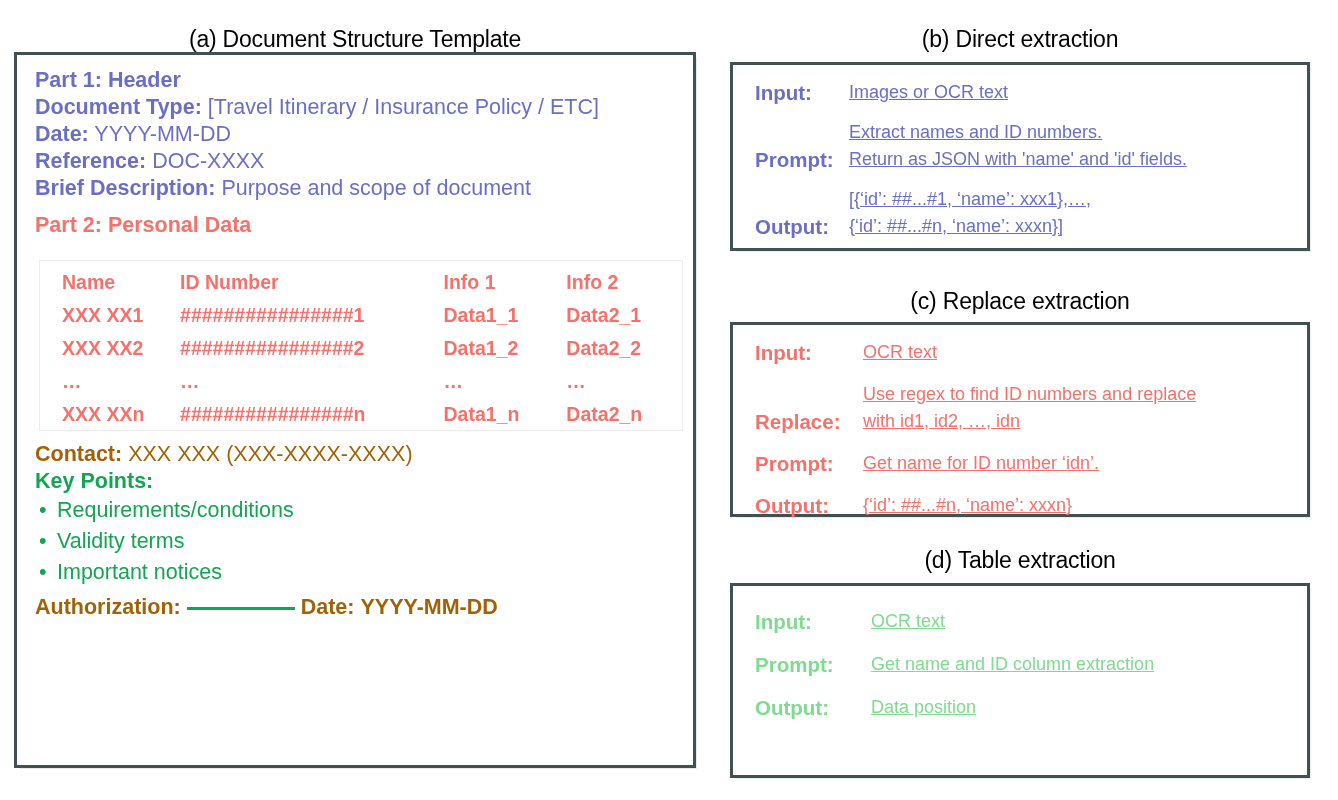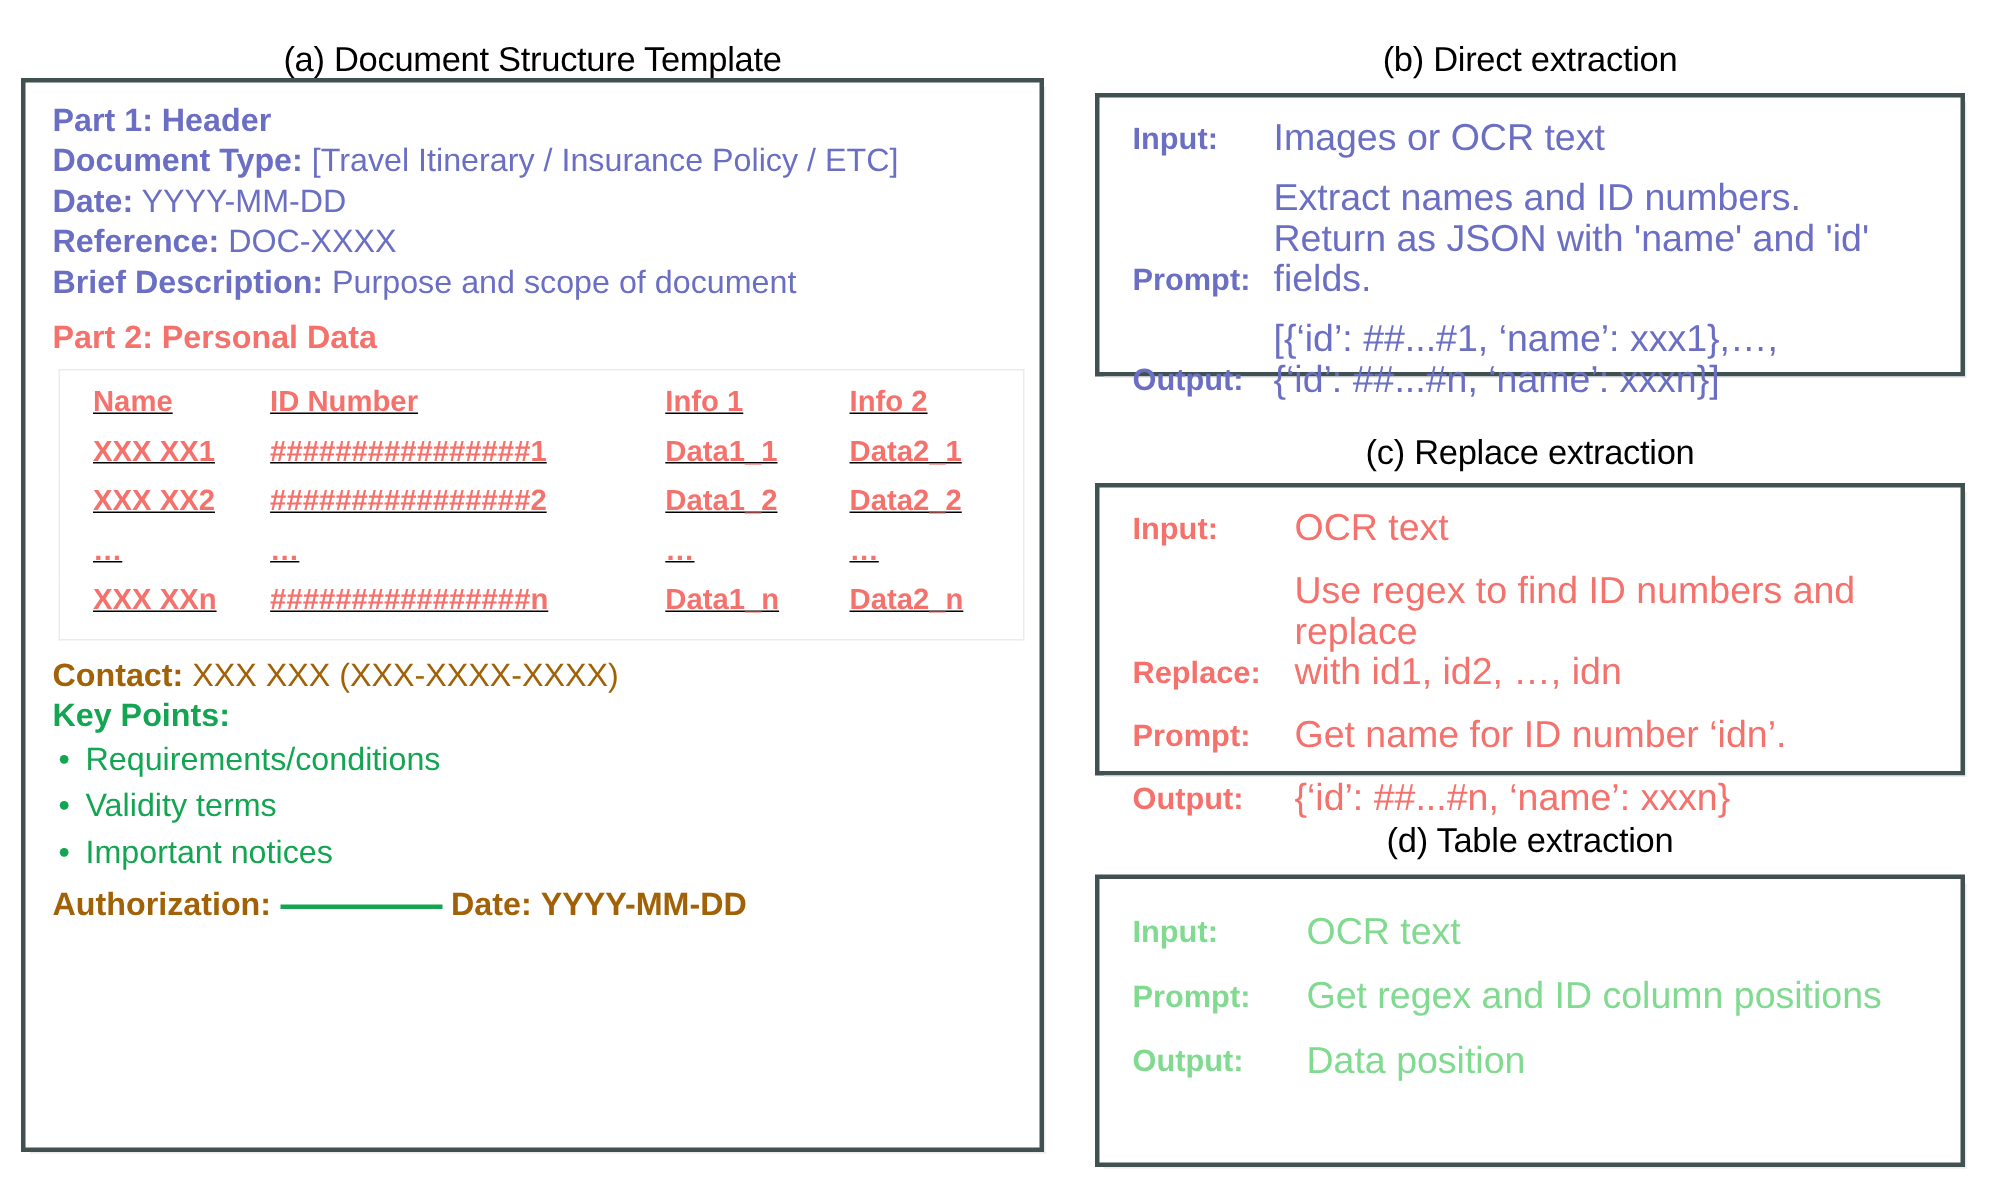--- a/index.html
+++ b/index.html
@@ -70,44 +70,43 @@
   .red-b { color: #F4716C; font-weight: bold; }
   .green { color: #a16207; }
   .green-b { color: #14A553; font-weight: bold; }
   .lgreen { color: #80DA90; }
 
   .part-head { margin-top: 0; }
   .sec-gap { height: 10px; }
 
   
   .ptable {
-    margin-top: 7px;
+    margin-top: 21px;
     margin-left: 4px;
     width: 644px;
     border: 1px solid #ececec;
     border-collapse: collapse;
     box-sizing: border-box;
-    text-decoration: underline;
   }
   .ptable td, .ptable th {
     padding: 4px 0 6px 0;
     text-align: left;
     font-size: 19.5px;
     font-weight: bold;
     color: #F4716C;
     white-space: nowrap;
   }
   .ptable tr td:first-child, .ptable tr th:first-child { padding-left: 22px; }
   .col-name { width: 122px; }
   .col-id   { width: 272px; }
   .col-i1   { width: 128px; }
   .col-i2   { width: 120px; }
   .ptable .r-head td { padding-top: 10px; }
   .ptable .r-dots td { font-size: 19.5px; }
-  .ptable .r-last td { padding-bottom: 14px; }
+  .ptable .r-last td { padding-bottom: 4px; }
 
   .bullets { margin: 0; padding: 0; list-style: none; }
   .bullets li {
     font-size: 21.5px;
     line-height: 31px;
     color: #14A553;
     white-space: nowrap;
     padding-left: 22px;
     position: relative;
   }
@@ -145,23 +144,24 @@
   }
   .kv-row:last-child { margin-bottom: 0; }
   .kv-key {
     font-size: 20.5px;
     font-weight: bold;
     line-height: 27px;
     flex: 0 0 auto;
     white-space: nowrap;
   }
   .kv-val {
-    font-size: 25px;
+    font-size: 18px;
     line-height: 27px;
     white-space: pre-line;
+    text-decoration: underline;
   }
   .kb .kv-key { width: 94px; }
   .kb .kv-val { padding-left: 0; }
   .kc .kv-key { width: 108px; }
   .kd .kv-key { width: 110px; }
   .kd .kv-val { padding-left: 6px; }
 
   .kv-b .kv-row { margin-bottom: 13px; }
   .kv-c .kv-row { margin-bottom: 15px; }
   .kv-d .kv-row { margin-bottom: 16px; }
@@ -323,21 +323,21 @@
 
   <div class="box" id="box-d">
     <div class="box-inner"></div>
     <div class="kv kd kv-d" style="top:22px;">
       <div class="kv-row">
         <div class="kv-key lgreen">Input:</div>
         <div class="kv-val lgreen">OCR text</div>
       </div>
       <div class="kv-row">
         <div class="kv-key lgreen">Prompt:</div>
-        <div class="kv-val lgreen">Get regex and ID column positions</div>
+        <div class="kv-val lgreen">Get name and ID column extraction</div>
       </div>
       <div class="kv-row">
         <div class="kv-key lgreen">Output:</div>
         <div class="kv-val lgreen"> Data position</div>
       </div>
     </div>
   </div>
 
 </div>
 

